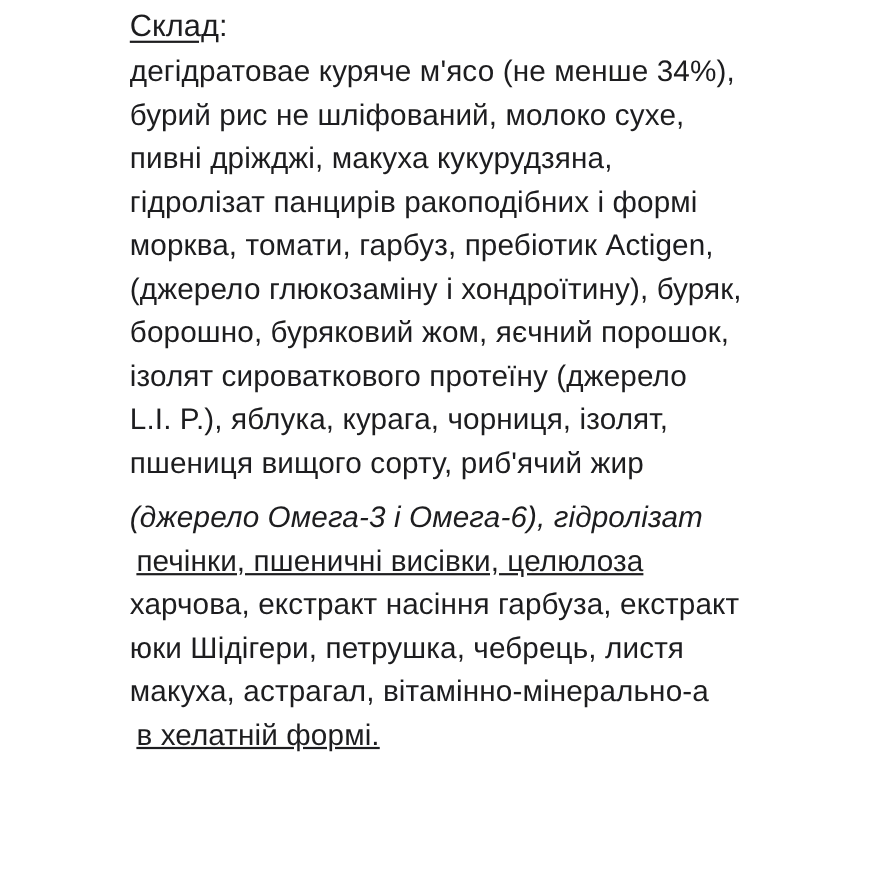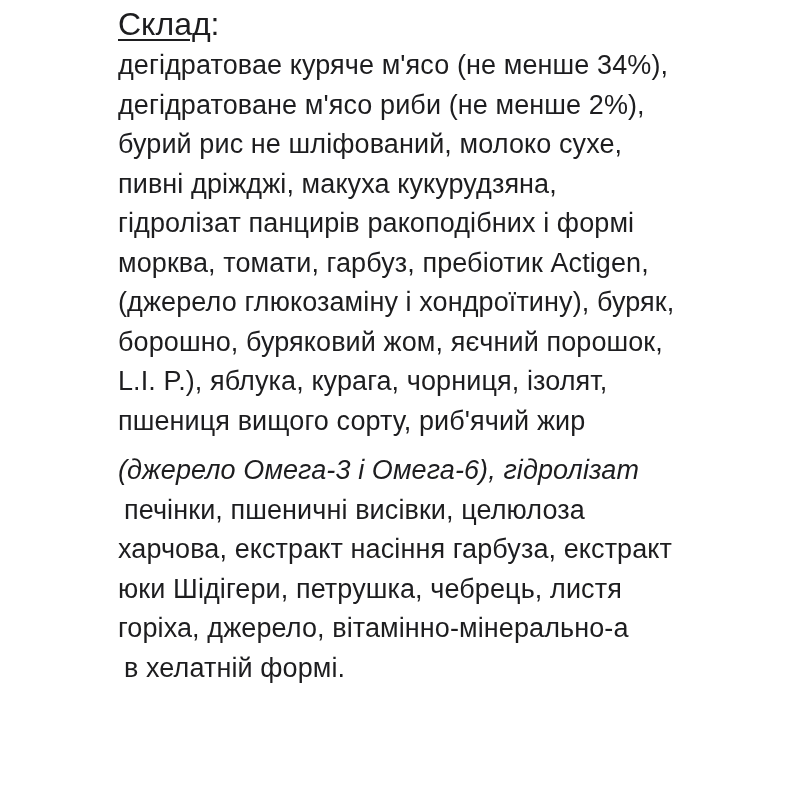--- a/index.html
+++ b/index.html
@@ -15,21 +15,21 @@
     color: #1d1d1f;
   }
   .page {
     box-sizing: border-box;
     width: 800px;
     height: 800px;
     padding: 4px 40px 0 118px;
     background: #ffffff;
   }
   .doc-heading {
-    font-size: 32px;
+    font-size: 28px;
     line-height: 40px;
     font-weight: 400;
     margin: 0 0 2px 0;
     color: #1d1d1f;
     white-space: nowrap;
   }
   .doc-heading .underlined {
     text-decoration: underline;
     text-decoration-thickness: 2px;
     text-underline-offset: 4px;
@@ -42,39 +42,40 @@
   }
   .doc-line {
     white-space: nowrap;
   }
   .doc-line.gap-top {
     margin-top: 10px;
     font-style: italic;
   }
   .doc-line.indent-sm {
     padding-left: 6px;
+    text-decoration: underline;
   }
 </style>
 </head>
 <body>
 
 <div class="page">
   <div class="doc-heading"><span class="underlined">Склад</span><span>:</span></div>
 
   <div class="doc-body">
     <div class="doc-line">дегідратовае куряче м'ясо (не менше 34%),</div>
-    <div class="doc-line">дегідратоване м'ясо риби (не менше 2%),</div>
     <div class="doc-line">бурий рис не шліфований, молоко сухе,</div>
     <div class="doc-line">пивні дріжджі, макуха кукурудзяна,</div>
     <div class="doc-line">гідролізат панцирів ракоподібних і формі</div>
     <div class="doc-line">морква, томати, гарбуз, пребіотик Actigen,</div>
     <div class="doc-line">(джерело глюкозаміну і хондроїтину), буряк,</div>
     <div class="doc-line">борошно, буряковий жом, яєчний порошок,</div>
+    <div class="doc-line">ізолят сироваткового протеїну (джерело</div>
     <div class="doc-line">L.I. P.), яблука, курага, чорниця, ізолят,</div>
     <div class="doc-line">пшениця вищого сорту, риб'ячий жир</div>
     <div class="doc-line gap-top">(джерело Омега-3 і Омега-6), гідролізат</div>
     <div class="doc-line indent-sm">печінки, пшеничні висівки, целюлоза</div>
     <div class="doc-line">харчова, екстракт насіння гарбуза, екстракт</div>
     <div class="doc-line">юки Шідігери, петрушка, чебрець, листя</div>
-    <div class="doc-line">горіха, джерело, вітамінно-мінерально-а</div>
+    <div class="doc-line">макуха, астрагал, вітамінно-мінерально-а</div>
     <div class="doc-line indent-sm">в хелатній формі.</div>
   </div>
 </div>
 
 </body></html>

